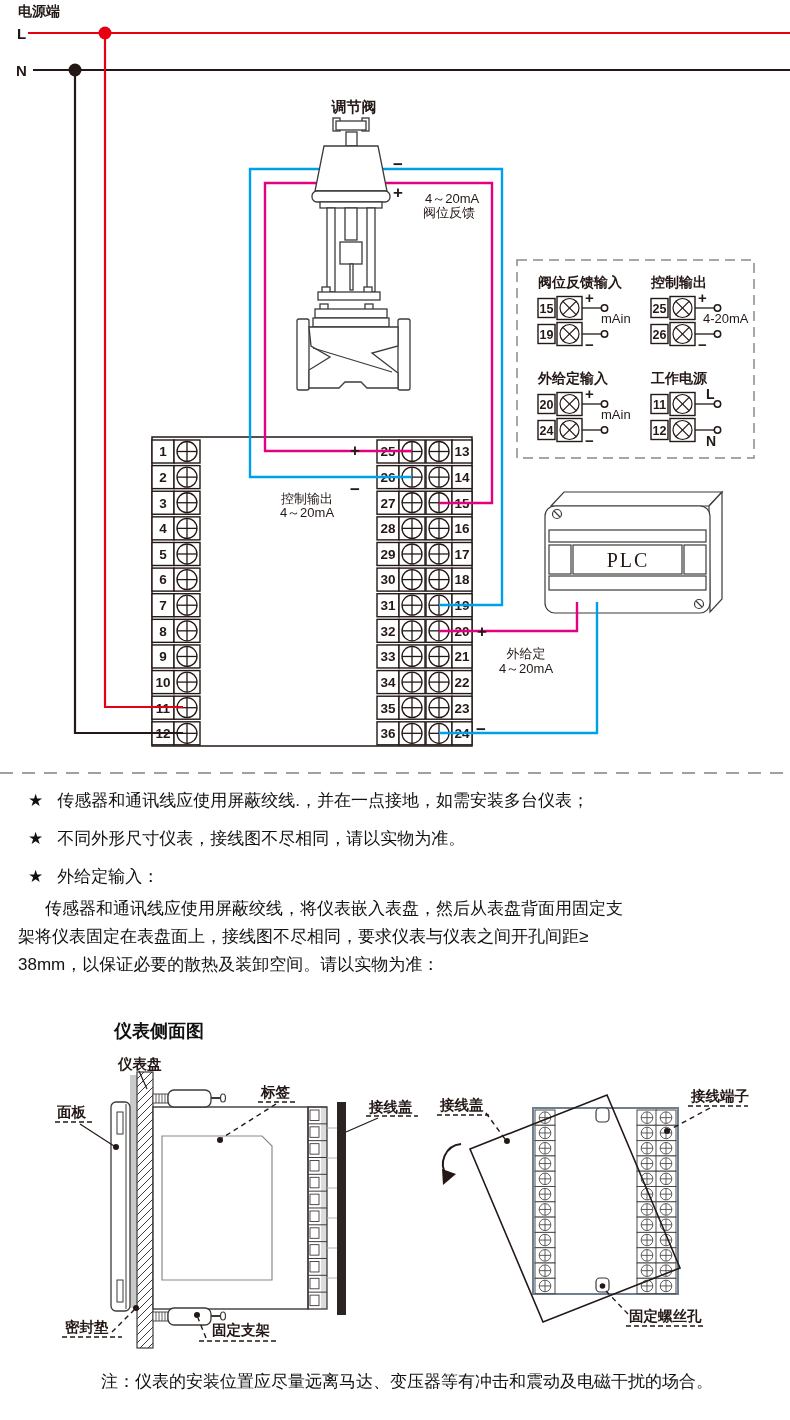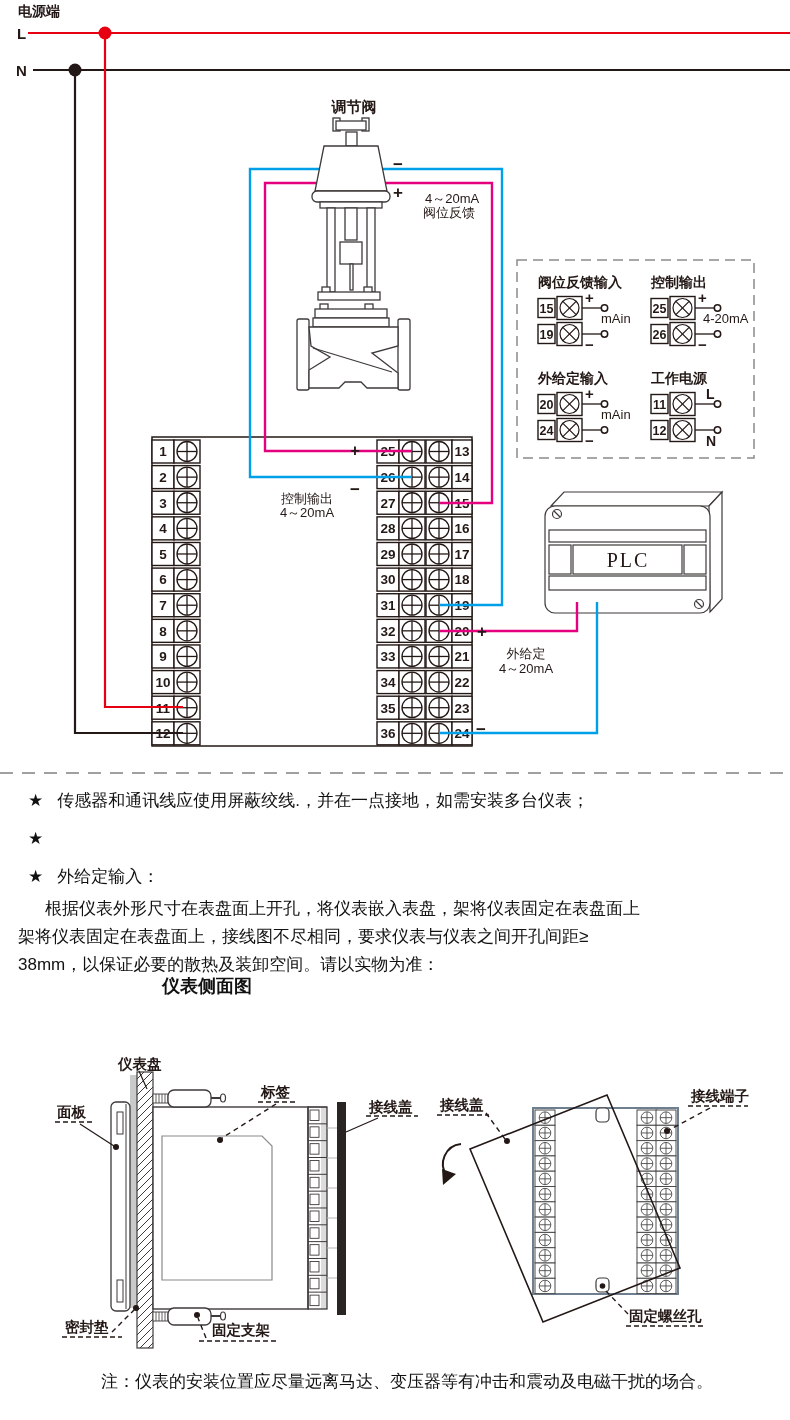--- a/index.html
+++ b/index.html
@@ -683,29 +683,30 @@
   </g>
 </svg>
 
 <div class="tb-abs" style="left:28px;top:789px;width:740px;">
   <div class="bullet-line">
     <span class="star">★</span>
     <span>传感器和通讯线应使用屏蔽绞线.，并在一点接地，如需安装多台仪表；</span>
   </div>
   <div class="bullet-line">
     <span class="star">★</span>
+    <span>不同外形尺寸仪表，接线图不尽相同，请以实物为准。</span>
   </div>
   <div class="bullet-line">
     <span class="star">★</span>
     <span>外给定输入：</span>
   </div>
 </div>
 
 <div class="tb-abs" style="left:18px;top:895px;width:760px;line-height:28px;">
-  <div class="para-line first">根据仪表外形尺寸在表盘面上开孔，将仪表嵌入表盘，架将仪表固定在表盘面上</div>
+  <div class="para-line first">传感器和通讯线应使用屏蔽绞线，将仪表嵌入表盘，然后从表盘背面用固定支</div>
   <div class="para-line">架将仪表固定在表盘面上，接线图不尽相同，要求仪表与仪表之间开孔间距≥</div>
   <div class="para-line">38mm，以保证必要的散热及装卸空间。请以实物为准：</div>
 </div>
 
-<div class="tb-abs heading" style="left:114px;top:975px;margin-left:48px;">仪表侧面图</div>
+<div class="tb-abs heading" style="left:114px;top:1020px;">仪表侧面图</div>
 
 <div class="tb-abs" style="left:27px;top:1370px;width:760px;text-align:center;">注：仪表的安装位置应尽量远离马达、变压器等有冲击和震动及电磁干扰的场合。</div>
 </div>
 
 </body></html>

